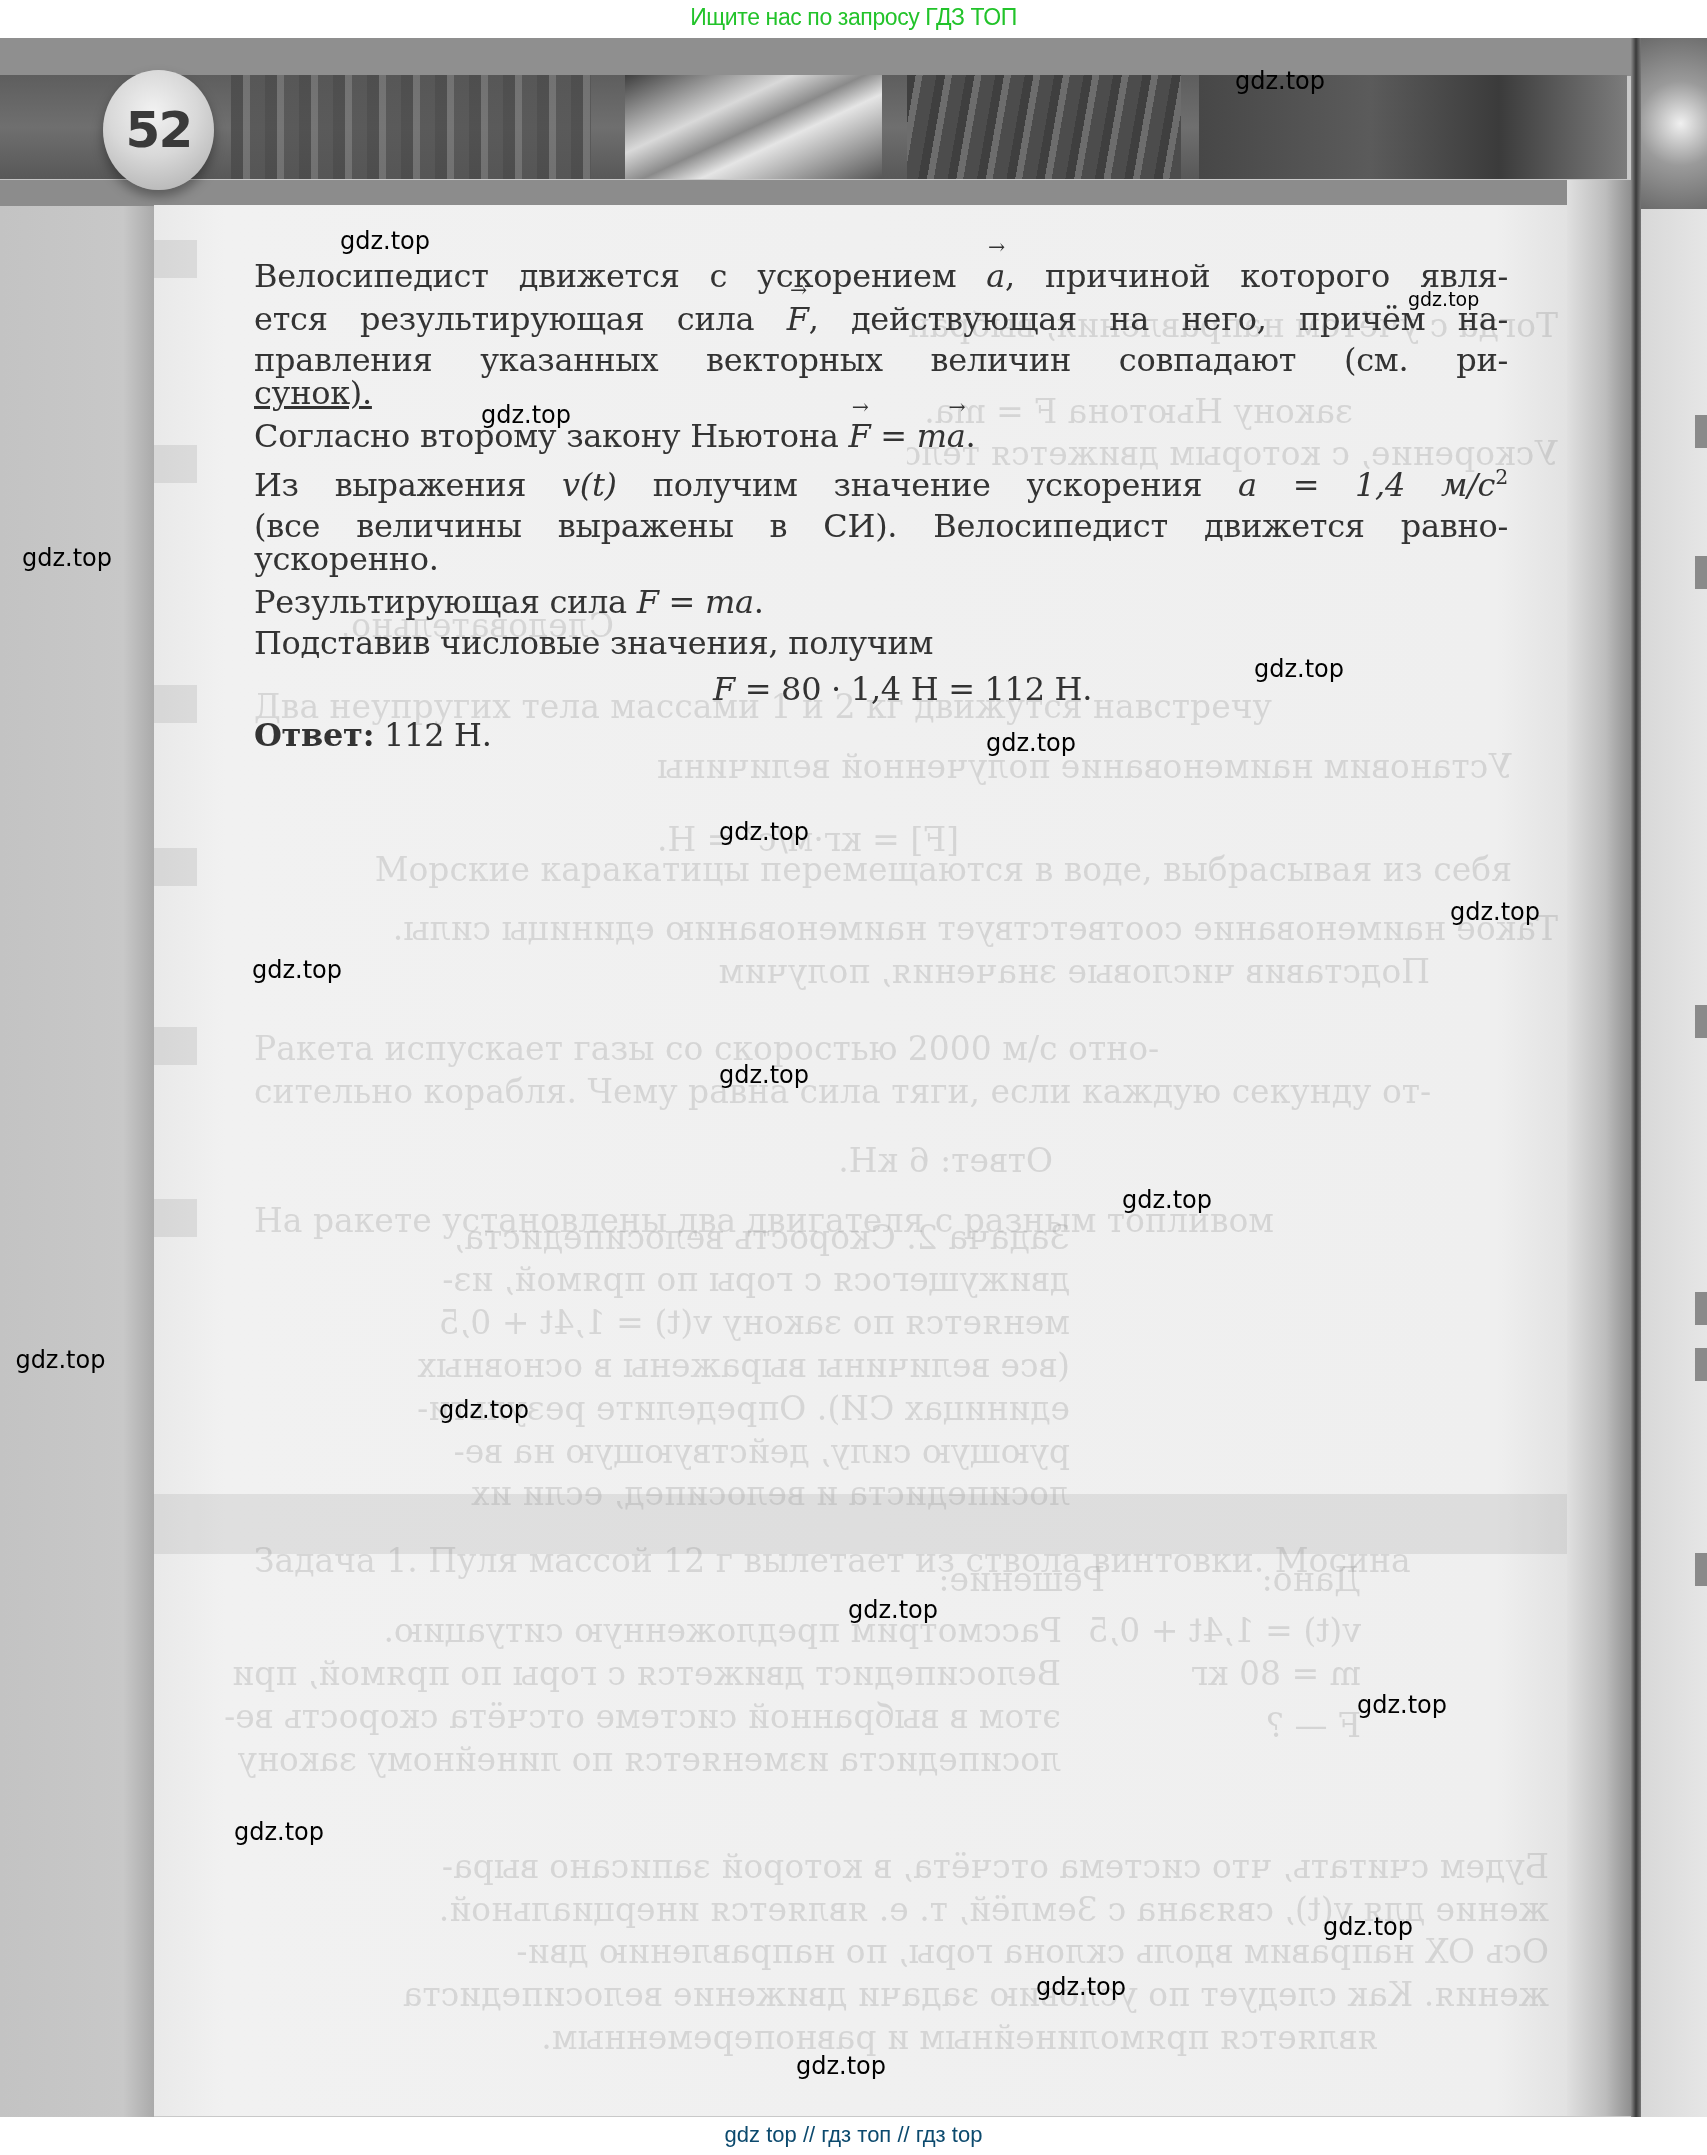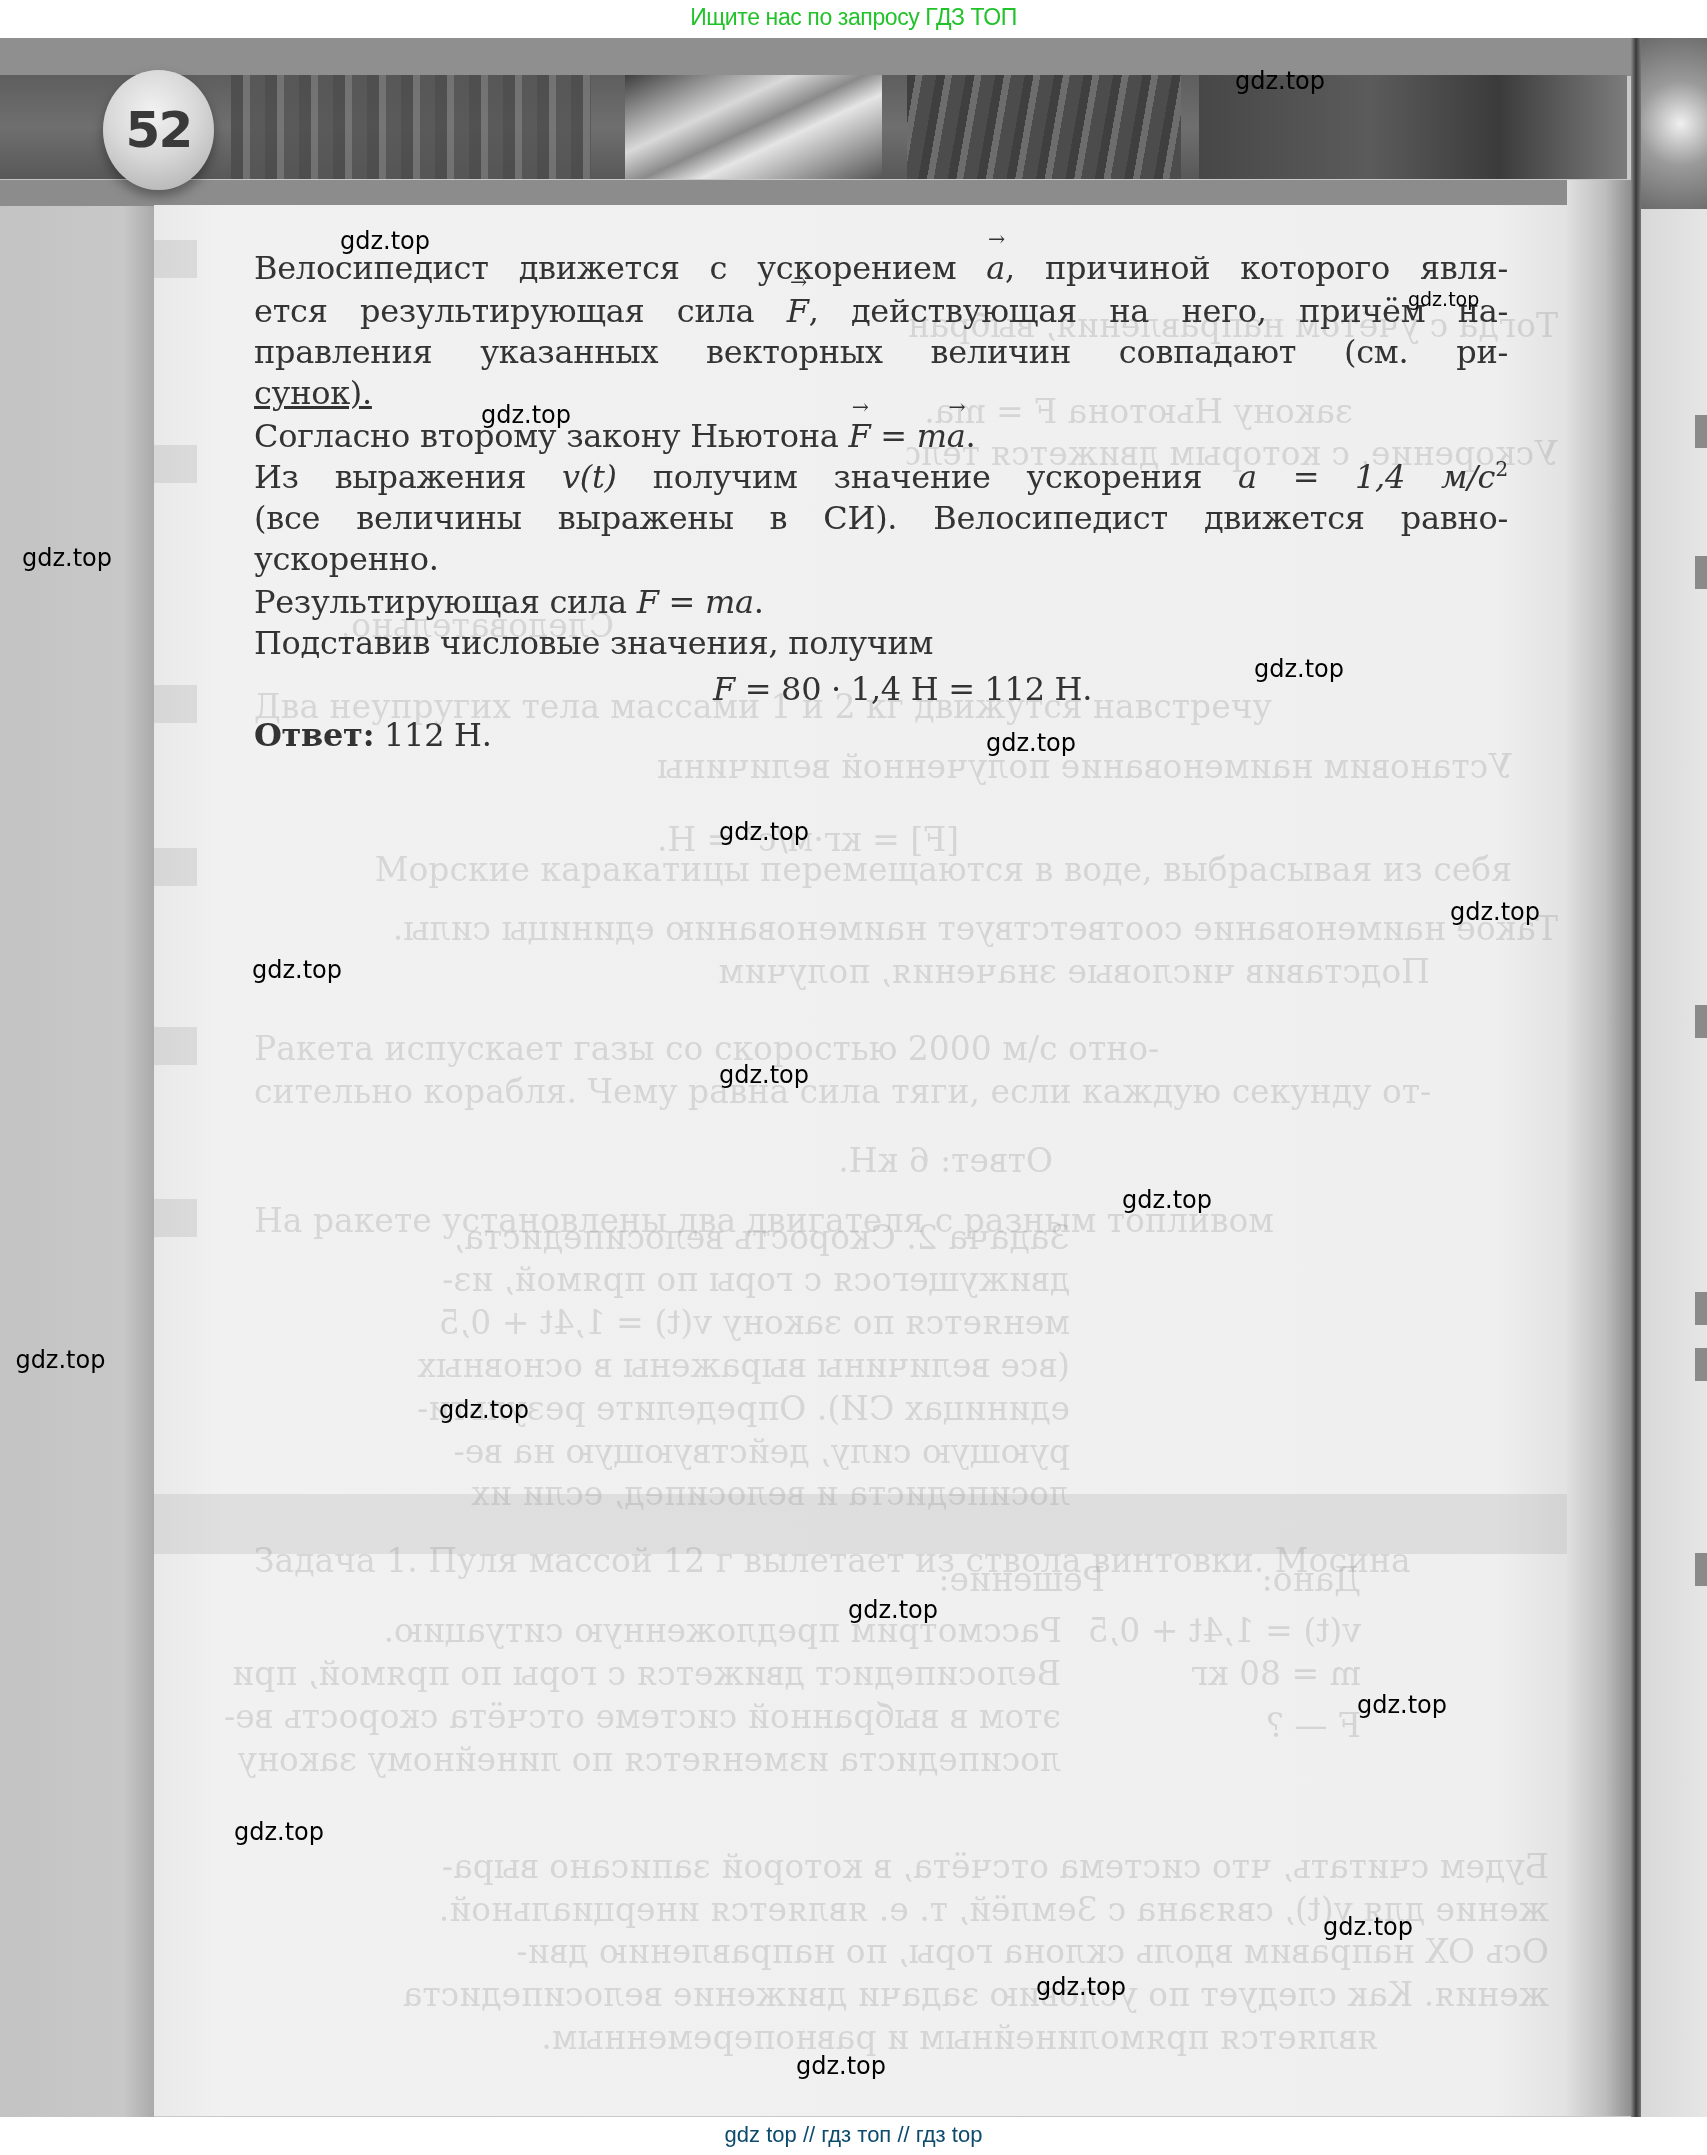--- a/index.html
+++ b/index.html
@@ -95,21 +95,21 @@
   .ghost-block {
     position:absolute; width:43px; height:38px; background:rgba(150,150,150,0.22);
   }
   
   .content {
     position:absolute; left:254px; top:248px; width:1254px;
     color:#333333; font-family:"DejaVu Serif", serif; font-size:32px;
     letter-spacing:-0.3px;
   }
   .line { position:absolute; left:0; width:1254px; white-space:nowrap; line-height:41px; }
-  .just { text-align:justify; text-align-last:justify; }
+  .just { text-align:justify; text-align-last:justify;margin-top:8px; }
   .math { font-style:italic; }
   .vec { position:relative; display:inline-block; font-style:italic; }
   .vec::before {
     content:"\2192"; position:absolute; left:50%; top:-19px; transform:translateX(-45%);
     font-style:normal; font-size:20.5px; line-height:20.5px;
   }
   .sup { font-size:20.5px; vertical-align:super; line-height:0; }
   .bold { font-weight:bold; }
   .wm {
     position:absolute; color:#000000; font-family:"DejaVu Sans", sans-serif;

